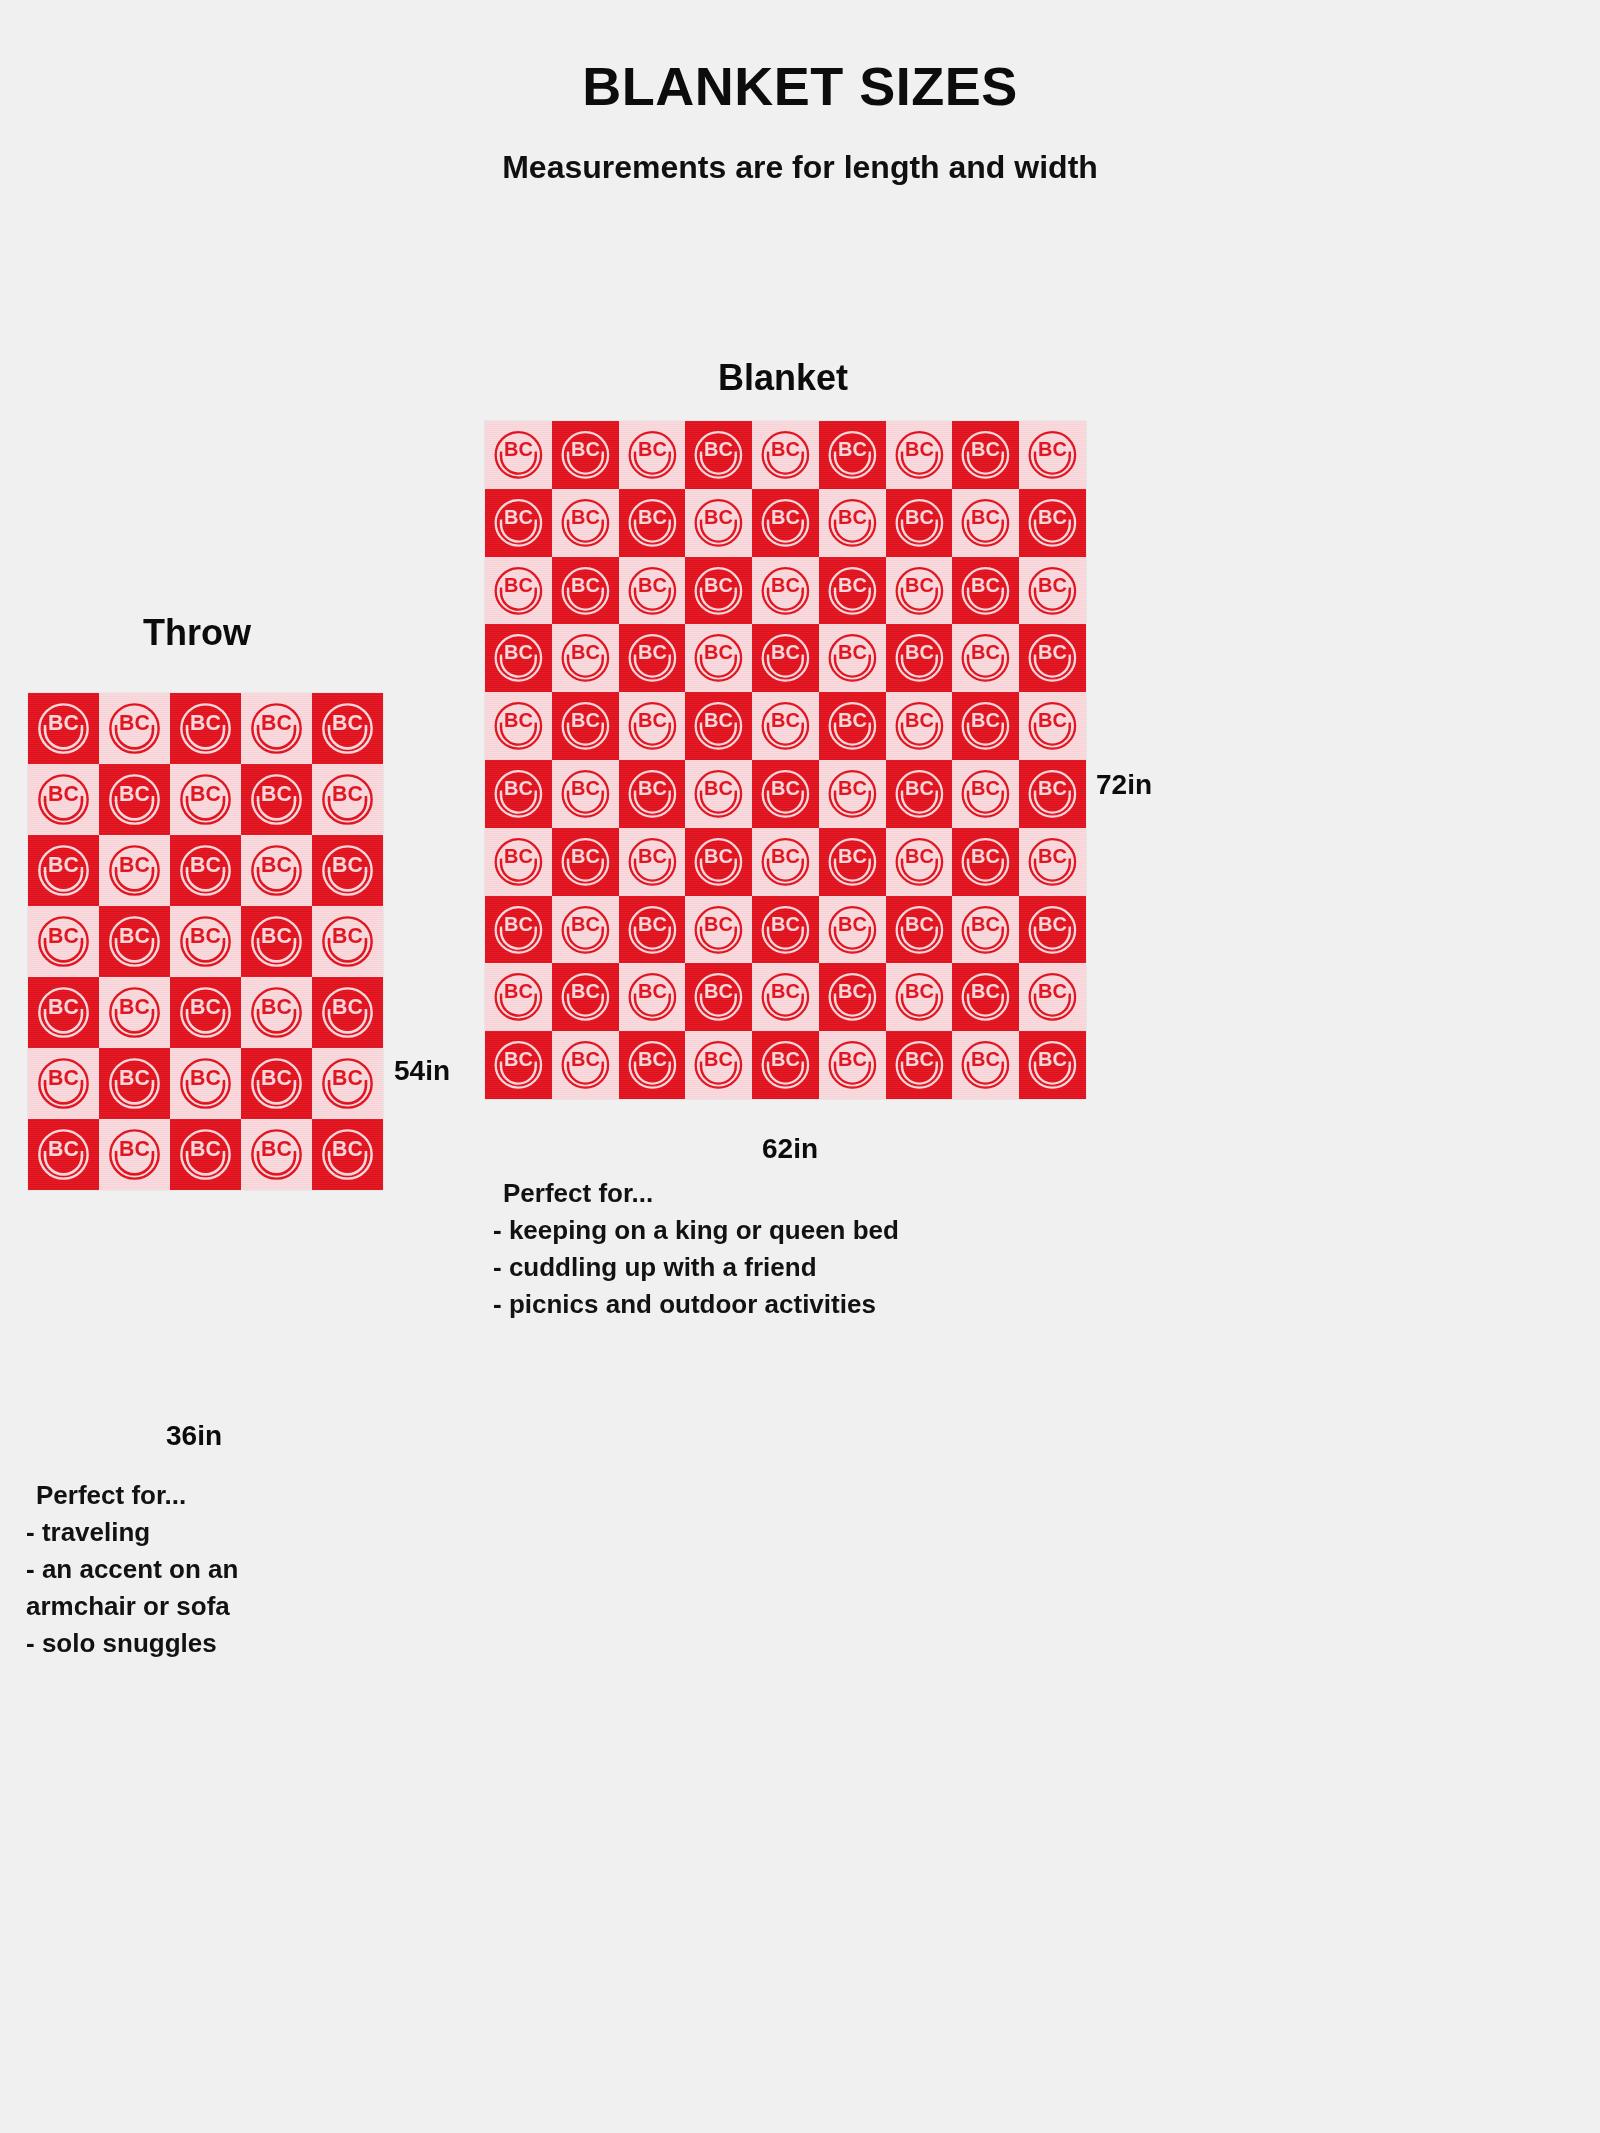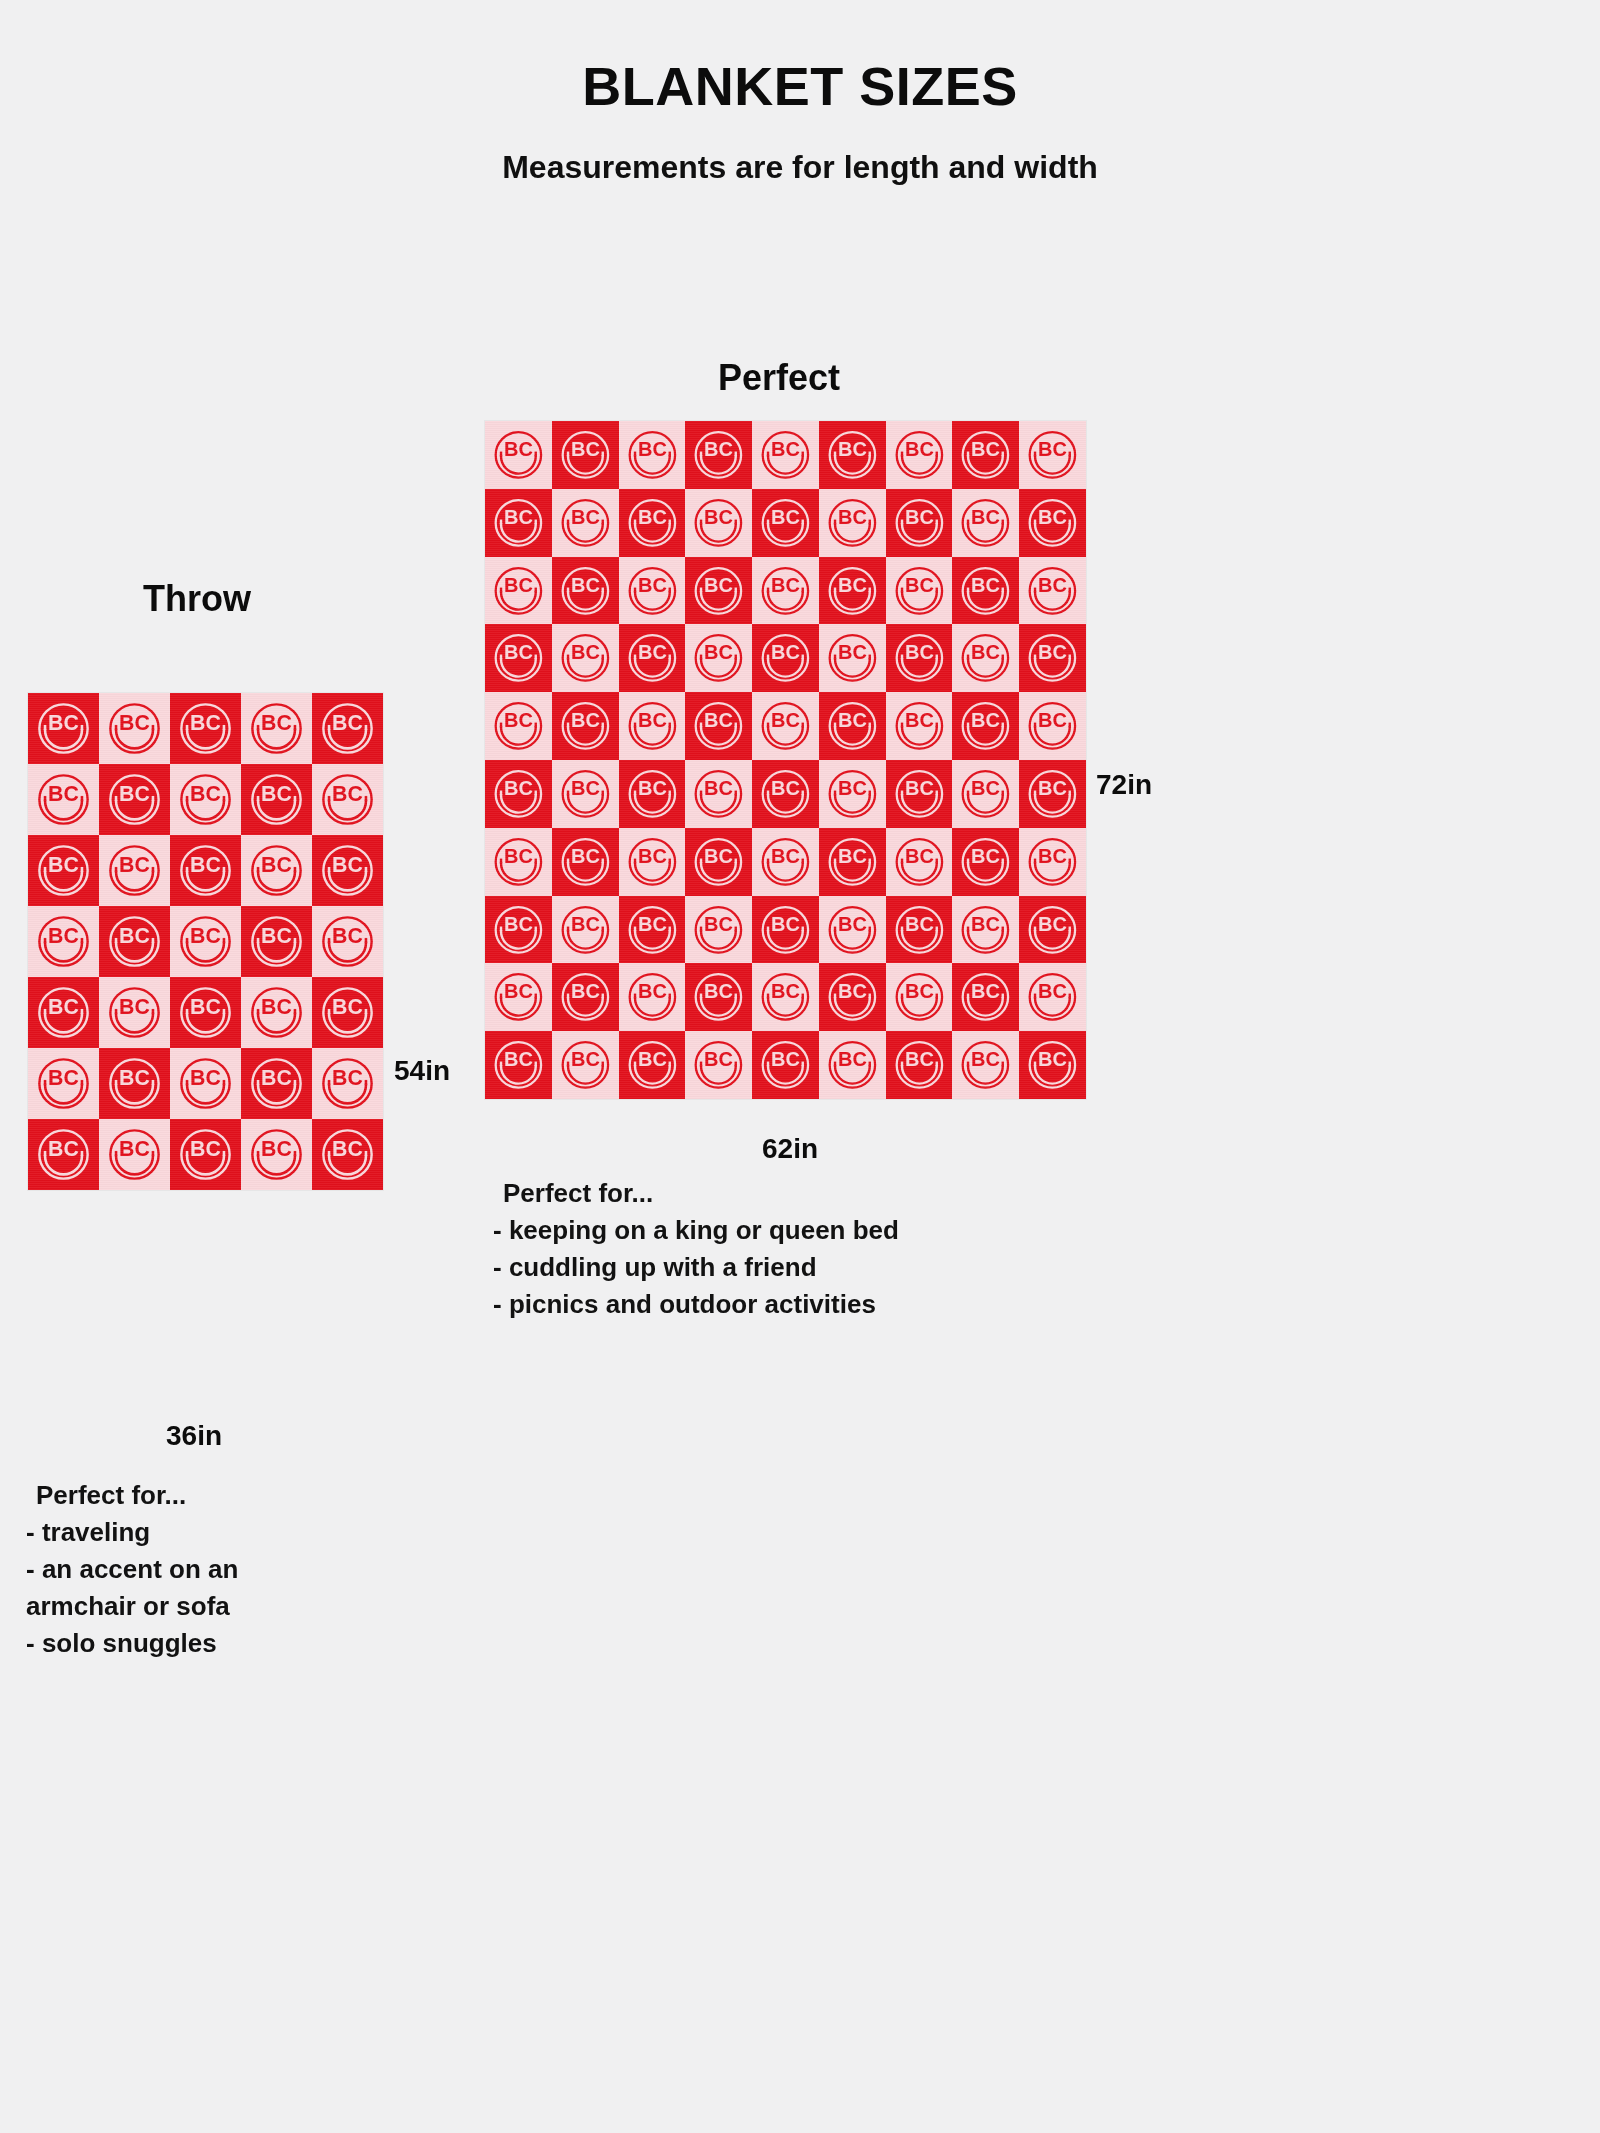--- a/index.html
+++ b/index.html
@@ -103,21 +103,21 @@
 
   
   #throw-grid {
     left: 28px;
     top: 693px;
     width: 355px;
     height: 497px;
     grid-template-columns: repeat(5, 1fr);
     grid-template-rows: repeat(7, 1fr);
   }
-  #throw-label  { left: 143px; top: 578px; text-align: center; }
+  #throw-label  { left: 143px; top: 612px; text-align: center; }
   #throw-width  { left: 166px; top: 1398px; }
   #throw-height { left: 394px; top: 1033px; }
   #throw-perfect{ left: 26px;  top: 1477px; }
 
   
   #blanket-grid {
     left: 485px;
     top: 421px;
     width: 601px;
     height: 678px;
@@ -566,21 +566,21 @@
 <div class="dim-label" id="throw-height">54in</div>
 
 <div class="perfect-block" id="throw-perfect">
   <div class="pf-head">Perfect for...</div>
 <div class="pf-item">- traveling</div>
     <div class="pf-item">- an accent on an</div>
     <div class="pf-item">armchair or sofa</div>
     <div class="pf-item">- solo snuggles</div>
   </div>
 
-<div class="section-label" id="blanket-label">Perfect</div>
+<div class="section-label" id="blanket-label">Blanket</div>
 
 <div class="blanket" id="blanket-grid">
     <div class="tile pink">
       <span style="display: block; width: 100%; height: 100%;">
         <svg viewBox="0 0 100 100" preserveAspectRatio="xMidYMid meet">
           <circle cx="50" cy="50" r="34" fill="none" stroke="#e2101c" stroke-width="3.4"></circle>
           <path d="M 24 52 A 26 26 0 0 0 76 52" fill="none" stroke="#e2101c" stroke-width="3.6" stroke-linecap="square"></path>
           <path d="M 24 52 L 24 45" stroke="#e2101c" stroke-width="3.6" fill="none"></path>
           <path d="M 76 52 L 76 45" stroke="#e2101c" stroke-width="3.6" fill="none"></path>
           <text x="50" y="44" text-anchor="middle" dominant-baseline="middle" font-family="&quot;Liberation Sans&quot;, sans-serif" font-size="30" font-weight="700" letter-spacing="0" fill="#e2101c">BC</text>

